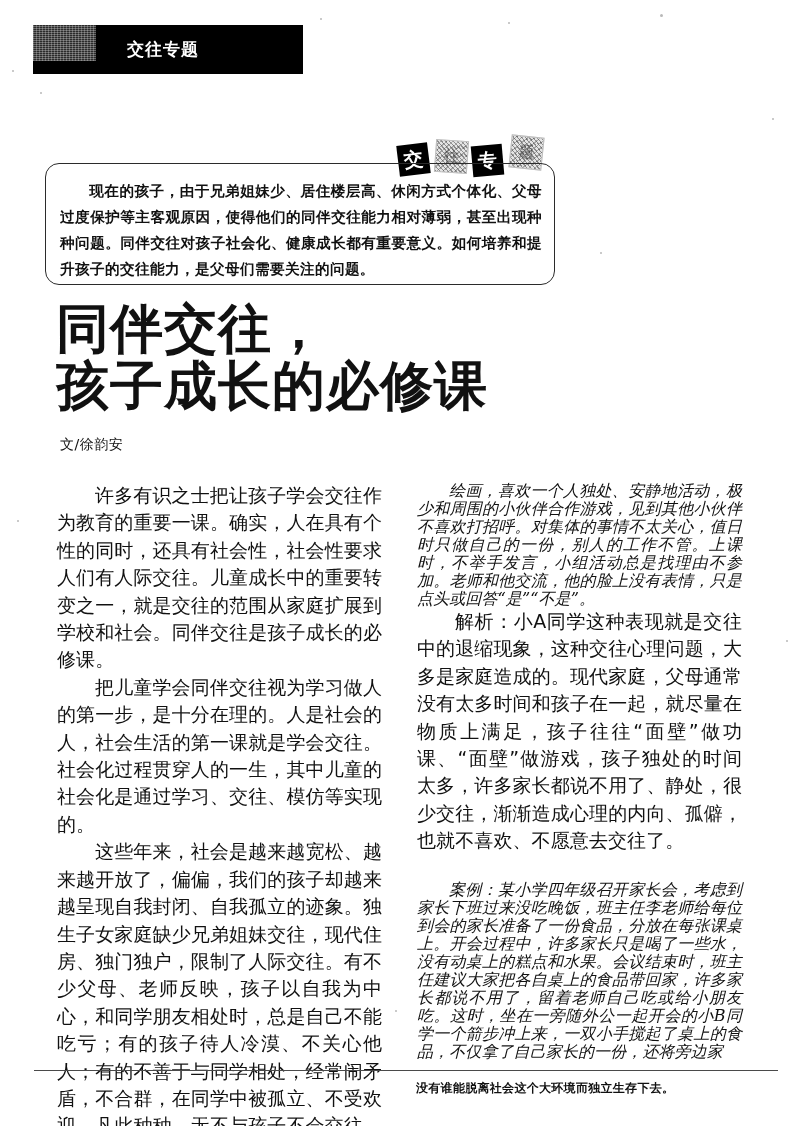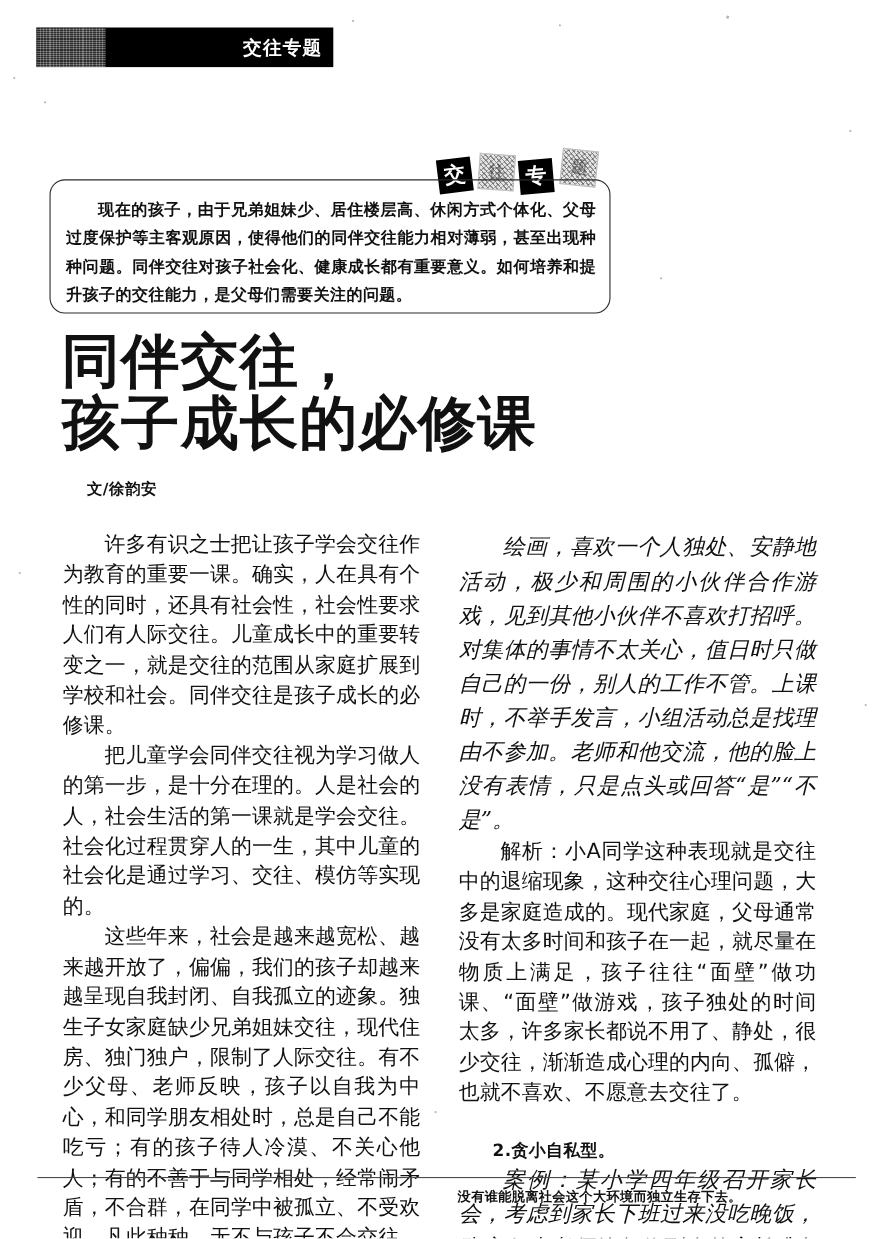--- a/index.html
+++ b/index.html
@@ -26,25 +26,25 @@
     border-radius: 50%;
     pointer-events: none;
   }
 
   
   #banner {
     position: absolute;
     left: 33px;
     top: 25px;
     width: 270px;
-    height: 36px;
+    height: 49px;
     background: #000000;
     display: flex;
     align-items: center;
-    justify-content: flex-end;
+    justify-content: center;
     overflow: hidden;
   }
   #banner-noise {
     position: absolute;
     left: 0;
     top: 0;
     width: 63px;
     height: 36px;
     background:
       repeating-linear-gradient(0deg, rgba(255,255,255,.30) 0 1px, rgba(0,0,0,0) 1px 2px),
@@ -133,23 +133,22 @@
     font-weight: 700;
     line-height: 57px;
     letter-spacing: 1px;
     white-space: pre-line;
   }
   #byline {
     position: absolute;
     left: 60px;
     top: 436px;
     font-size: 14px;
-    font-weight: 700;
+    font-weight: 400;
     letter-spacing: .5px;
-    margin-left: 19px;
   }
 
   
   .column {
     position: absolute;
     top: 482px;
     width: 325px;
     height: 580px;
   }
   #col-left  { left: 57px; }
@@ -161,22 +160,22 @@
     text-align: justify;
     text-indent: 2em;
     letter-spacing: .1px;
     margin: 0 0 0 0;
   }
   .para.song { font-family: "DejaVu Sans", "Liberation Sans", sans-serif; }
   
   .para.kai {
     font-family: "DejaVu Serif", "Liberation Serif", serif;
     font-style: italic;
-    font-size: 20px;
-    line-height: 31px;
+    font-size: 16px;
+    line-height: 18px;
   }
   .section-head {
     font-size: 16px;
     font-weight: 700;
     text-align: center;
     letter-spacing: 1px;
     margin: 16px 0 10px 0;
   }
   .item-head {
     font-size: 15.4px;
@@ -255,21 +254,20 @@
     <p class="para song">这些年来，社会是越来越宽松、越来越开放了，偏偏，我们的孩子却越来越呈现自我封闭、自我孤立的迹象。独生子女家庭缺少兄弟姐妹交往，现代住房、独门独户，限制了人际交往。有不少父母、老师反映，孩子以自我为中心，和同学朋友相处时，总是自己不能吃亏；有的孩子待人冷漠、不关心他人；有的不善于与同学相处，经常闹矛盾，不合群，在同学中被孤立、不受欢迎。凡此种种，无不与孩子不会交往、不善交往、父母又不让孩子健康地与同伴交往有关。</p>
     <div class="section-head">交往障碍的三种类型</div>
     <div class="item-head">1.退缩型。</div>
     <p class="para kai">案例：小A是三年级的学生，比较聪明，但言语不多。从小到大都喜欢待在家里。他喜欢看书、</p>
   </div>
 
   <div class="column" id="col-right">
     <p class="para kai">绘画，喜欢一个人独处、安静地活动，极少和周围的小伙伴合作游戏，见到其他小伙伴不喜欢打招呼。对集体的事情不太关心，值日时只做自己的一份，别人的工作不管。上课时，不举手发言，小组活动总是找理由不参加。老师和他交流，他的脸上没有表情，只是点头或回答“是”“不是”。</p>
     <p class="para song">解析：小A同学这种表现就是交往中的退缩现象，这种交往心理问题，大多是家庭造成的。现代家庭，父母通常没有太多时间和孩子在一起，就尽量在物质上满足，孩子往往“面壁”做功课、“面壁”做游戏，孩子独处的时间太多，许多家长都说不用了、静处，很少交往，渐渐造成心理的内向、孤僻，也就不喜欢、不愿意去交往了。</p>
     <div class="spacer-md"></div>
-    <div class="item-head">2.贪小自私型。</div>
     <p class="para kai">案例：某小学四年级召开家长会，考虑到家长下班过来没吃晚饭，班主任李老师给每位到会的家长准备了一份食品，分放在每张课桌上。开会过程中，许多家长只是喝了一些水，没有动桌上的糕点和水果。会议结束时，班主任建议大家把各自桌上的食品带回家，许多家长都说不用了，留着老师自己吃或给小朋友吃。这时，坐在一旁随外公一起开会的小B同学一个箭步冲上来，一双小手搅起了桌上的食品，不仅拿了自己家长的一份，还将旁边家</p>
   </div>
 
   <div id="footer-rule-left"></div>
   <div id="page-number">10</div>
   <div id="footer-text">没有谁能脱离社会这个大环境而独立生存下去。</div>
 
 </div>
 
 </body></html>

